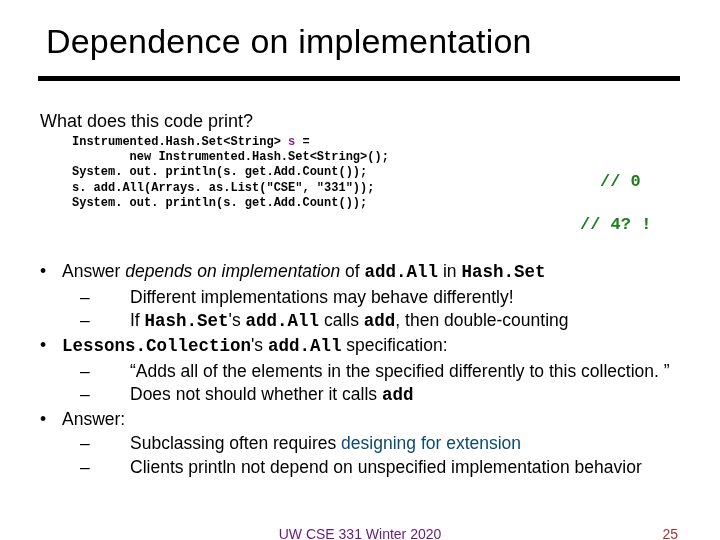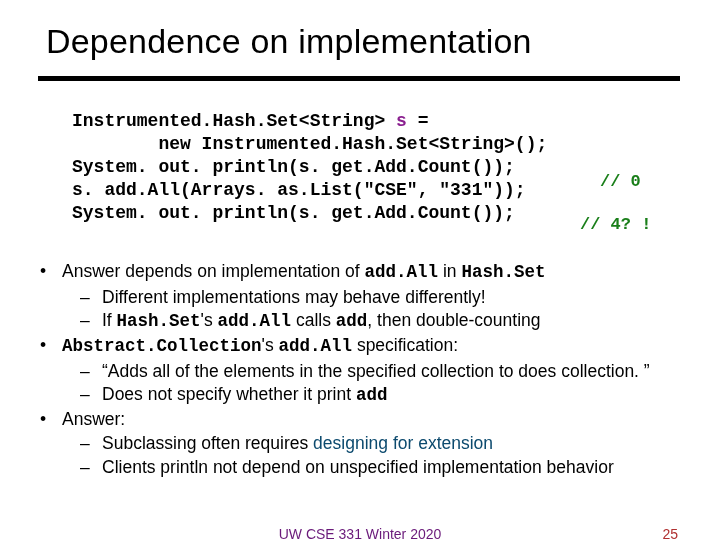--- a/index.html
+++ b/index.html
@@ -41,21 +41,21 @@
     width: 640px;
     font-size: 18px;
     line-height: 1.25;
   }
   .q {
     margin-bottom: 2px;
   }
   .codeblock {
     font-family: "Courier New", Courier, monospace;
     font-weight: bold;
-    font-size: 18px;
+    font-size: 12px;
     line-height: 1.28;
     margin-left: 32px;
     white-space: pre;
   }
   .codeblock .kw { color: #8a1f8f; } 
   .cmt0 {
     position: absolute;
     left: 560px;
     top: 61px;
     font-family: "Courier New", Courier, monospace;
@@ -95,27 +95,28 @@
     display: flex;
     margin-left: 40px;
     margin-bottom: 0px;
   }
   .bul2 .dash {
     width: 22px;
     flex: 0 0 22px;
   }
   .bul2 .txt {
     flex: 1;
+    margin-left: 28px;
   }
   .mono {
     font-family: "Courier New", Courier, monospace;
     font-weight: bold;
     text-align: center;
   }
-  .em { }
+  .em { font-style: italic; }
   .design { color: #0c4a6e; }
   .footer {
     position: absolute;
     bottom: 14px;
     left: 0;
     width: 720px;
     font-size: 14px;
   }
   .footer .course {
     position: absolute;
@@ -132,20 +133,21 @@
 </style>
 </head>
 <body>
 
 <div class="slide">
 
   <div class="title">Dependence on implementation</div>
   <div class="rule"></div>
 
   <div class="body">
+    <div class="q">What does this code print?</div>
     <div class="codeblock"><span>Instrumented.Hash.Set&lt;String&gt; </span><span class="kw">s</span><span> =</span>
 <span>        new Instrumented.Hash.Set&lt;String&gt;();</span>
 <span>System. out. println(s. get.Add.Count());</span>
 <span>s. add.All(Arrays. as.List("CSE", "331"));</span>
 <span>System. out. println(s. get.Add.Count());</span></div>
     <div class="cmt0">// 0</div>
     <div class="cmt1">// 4? !</div>
   </div>
 
   <div class="bullets">
@@ -163,31 +165,31 @@
     <div class="bul2">
       <div class="dash">–</div>
       <div class="txt">
         <span>If </span><span class="mono">Hash.Set</span><span>'s </span><span class="mono">add.All</span><span> calls </span><span class="mono">add</span><span>, then double-counting</span>
       </div>
     </div>
 
     <div class="bul1">
       <div class="dot">•</div>
       <div class="txt">
-        <span class="mono">Abstract.Collection</span><span>'s </span><span class="mono">add.All</span><span> specification:</span>
-      </div>
-    </div>
-    <div class="bul2">
-      <div class="dash">–</div>
-      <div class="txt">“Adds all of the elements in the specified collection to does collection. ”</div>
-    </div>
-    <div class="bul2">
-      <div class="dash">–</div>
-      <div class="txt">
-        <span>Does not specify whether it print </span><span class="mono">add</span>
+        <span class="mono">Lessons.Collection</span><span>'s </span><span class="mono">add.All</span><span> specification:</span>
+      </div>
+    </div>
+    <div class="bul2">
+      <div class="dash">–</div>
+      <div class="txt">“Adds all of the elements in the specified differently to this collection. ”</div>
+    </div>
+    <div class="bul2">
+      <div class="dash">–</div>
+      <div class="txt">
+        <span>Does not should whether it calls </span><span class="mono">add</span>
       </div>
     </div>
 
     <div class="bul1">
       <div class="dot">•</div>
       <div class="txt">Answer:</div>
     </div>
     <div class="bul2">
       <div class="dash">–</div>
       <div class="txt">

